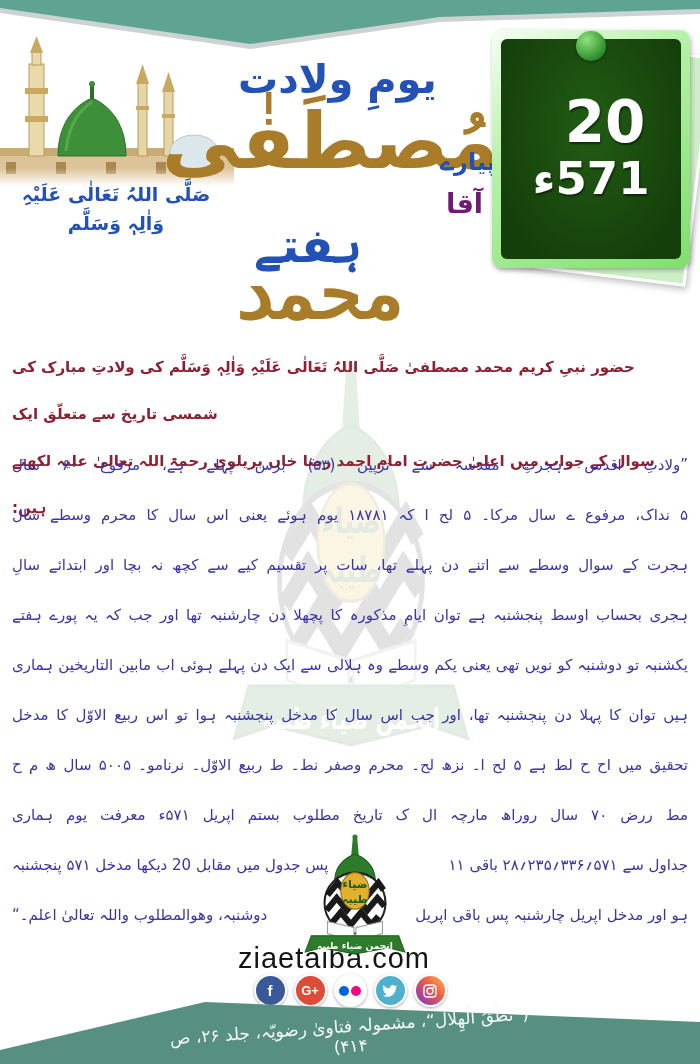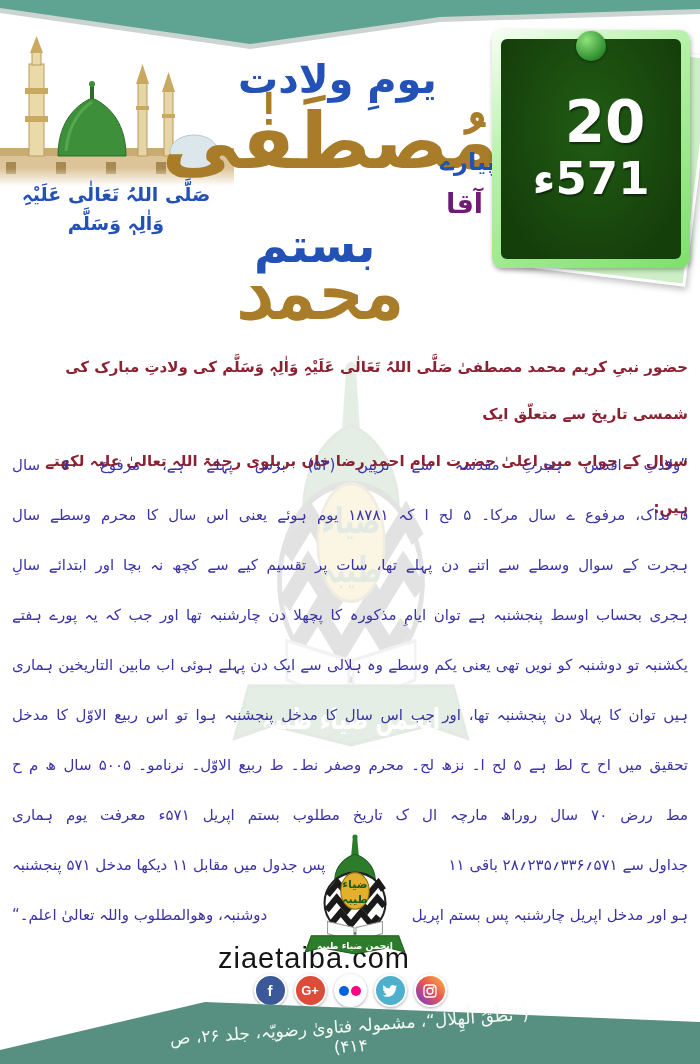--- a/index.html
+++ b/index.html
@@ -42,38 +42,38 @@
           background:radial-gradient(ellipse at 50% 40%,#215c15 0%,#153f0a 80%);
           display:flex;flex-direction:column;align-items:center;justify-content:center;color:#fff;}
   .cal-pin{position:absolute;top:-8px;left:50%;margin-left:-15px;width:30px;height:30px;
           border-radius:50%;background:radial-gradient(circle at 35% 30%,#8fe27c,#2f8f2f 70%,#1d6b1d);
           box-shadow:0 1px 3px rgba(0,0,0,.4);}
   .cal-day{font-size:58px;font-weight:bold;line-height:1.05;text-shadow:1px 2px 2px rgba(0,0,0,.5);margin-left:28px;}
   .cal-month{font-size:40px;font-weight:bold;line-height:1.25;text-shadow:1px 2px 2px rgba(0,0,0,.5);}
   .cal-year{font-size:45px;line-height:1.2;text-shadow:1px 2px 2px rgba(0,0,0,.5);font-weight:bold;}
 
   
-  .intro{left:12px;top:344px;width:676px;text-align:right;font-size:15px;font-weight:bold;
+  .intro{left:12px;top:344px;width:676px;text-align:left;font-size:15px;font-weight:bold;
          color:#8c2132;line-height:47px;}
 
   
   .bodytext{left:12px;top:440px;width:676px;color:#3a33a5;font-size:15px;z-index:1;}
   .bline{height:50px;line-height:50px;direction:rtl;text-align:justify;text-align-last:justify;
          white-space:nowrap;}
   .bsplit{height:50px;line-height:50px;direction:rtl;display:flex;justify-content:space-between;
          align-items:center;}
   .bspacer{width:118px;flex:none;}
 
   
   .watermark{left:220px;top:360px;opacity:0.12;}
   .logo-main{left:299px;top:834px;z-index:4;}
 
   
   .website{left:0;top:942px;width:628px;text-align:center;font-size:29px;color:#151515;
-           font-family:"Liberation Sans","DejaVu Sans",sans-serif;letter-spacing:1px;}
+           font-family:"Liberation Sans","DejaVu Sans",sans-serif;letter-spacing:1px;padding-left:20px;}
   .social-row{left:0;top:974px;width:700px;display:flex;justify-content:center;gap:7px;}
   .sicon{width:29px;height:29px;border-radius:50%;border:2px solid #ffffff;box-sizing:content-box;
          box-shadow:0 1px 3px rgba(0,0,0,.35);color:#fff;display:flex;align-items:center;
          justify-content:center;font-weight:bold;font-size:15px;
          font-family:"Liberation Sans",sans-serif;}
   .fb{background:#3b5998;}
   .gp{background:#dd4b39;font-size:13px;}
   .fl{background:#ffffff;gap:2px;}
   .fl .dot{width:10px;height:10px;border-radius:50%;display:inline-block;}
   .fl .dot-b{background:#0063dc;} .fl .dot-p{background:#ff0084;}
@@ -143,21 +143,21 @@
   <polygon points="172.5,36 166,56 179,56" fill="#c9a85f"></polygon>
   <rect x="166" y="78" width="13" height="4" fill="#c9a85f"></rect>
   <ellipse cx="198" cy="116" rx="24" ry="17" fill="#dbe7ea" stroke="#b8c8cc"></ellipse>
   <rect x="0" y="132" width="250" height="18" fill="url(#fade)"></rect>
 </svg>
 
 <div class="abs urdu t-yaum">یومِ ولادت</div>
 <div class="abs urdu t-mustafa">مُصطَفٰی</div>
 <div class="abs urdu t-pyare">پیارے</div>
 <div class="abs urdu t-aqa">آقا</div>
-<div class="abs urdu t-hazrat">بستم</div>
+<div class="abs urdu t-hazrat">ہفتے</div>
 <div class="abs urdu t-muhammad">محمد</div>
 <div class="abs urdu t-durood">صَلَّی اللہُ تَعَالٰی عَلَیْہِ وَاٰلِہٖ وَسَلَّم</div>
 
 <div class="abs calendar">
   <div class="cal-back"></div>
   <div class="cal-front">
     <div class="cal-inner">
       <div class="cal-pin"></div>
       <div class="cal-day">20</div>
       <div class="cal-year urdu">571ء</div>
@@ -175,24 +175,24 @@
   <div class="bline">۵ نداک، مرفوع ے سال مرکا۔ ۵ لح ا کہ ۱۸۷۸۱ یوم ہوئے یعنی اس سال کا محرم وسطے سال</div>
   <div class="bline">ہجرت کے سوال وسطے سے اتنے دن پہلے تھا، سات پر تقسیم کیے سے کچھ نہ بچا اور ابتدائے سالِ</div>
   <div class="bline">ہجری بحساب اوسط پنجشنبہ ہے توان ایامِ مذکورہ کا پچھلا دن چارشنبہ تھا اور جب کہ یہ پورے ہفتے</div>
   <div class="bline">یکشنبہ تو دوشنبہ کو نویں تھی یعنی یکم وسطے وہ ہلالی سے ایک دن پہلے ہوئی اب مابین التاریخین ہماری</div>
   <div class="bline">ہیں توان کا پہلا دن پنجشنبہ تھا، اور جب اس سال کا مدخل پنجشنبہ ہوا تو اس ربیع الاوّل کا مدخل</div>
   <div class="bline">تحقیق میں اح ح لط ہے ۵ لح ا۔ نزھ لح۔ محرم وصفر نط۔ ط ربیع الاوّل۔ نرنامو۔ ۵۰۰۵ سال ھ م ح</div>
   <div class="bline">مط ررض ۷۰ سال روراھ مارچہ ال ک تاریخ مطلوب بستم اپریل ۵۷۱ء معرفت یوم ہماری</div>
   <div class="bsplit">
     <span>جداول سے ۵۷۱؍۳۳۶؍۲۳۵؍۲۸ باقی ۱۱</span>
     <span class="bspacer"></span>
-    <span>پس جدول میں مقابل ۱۱ دیکھا مدخل ۵۷۱ پنجشنبہ</span>
+    <span>پس جدول میں مقابل 20 دیکھا مدخل ۵۷۱ پنجشنبہ</span>
   </div>
   <div class="bsplit">
-    <span>ہو اور مدخل اپریل چارشنبہ پس بستم اپریل</span>
+    <span>ہو اور مدخل اپریل چارشنبہ پس باقی اپریل</span>
     <span class="bspacer"></span>
     <span>دوشنبہ، وھوالمطلوب واللہ تعالیٰ اعلم۔“</span>
   </div>
 </div>
 
 <svg class="abs logo-main" width="112" height="124" viewBox="0 0 110 122">
     <use href="#ztlogo"></use>
   </svg>
 
 <div class="abs website">ziaetaiba.com</div>

